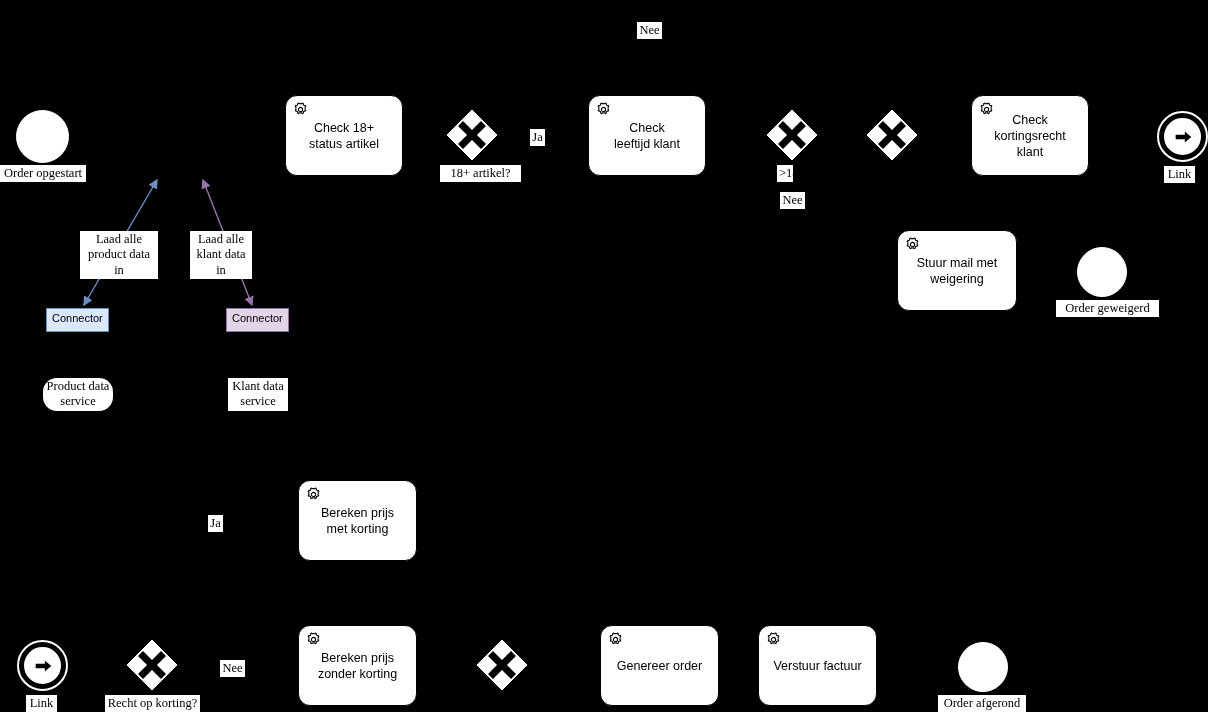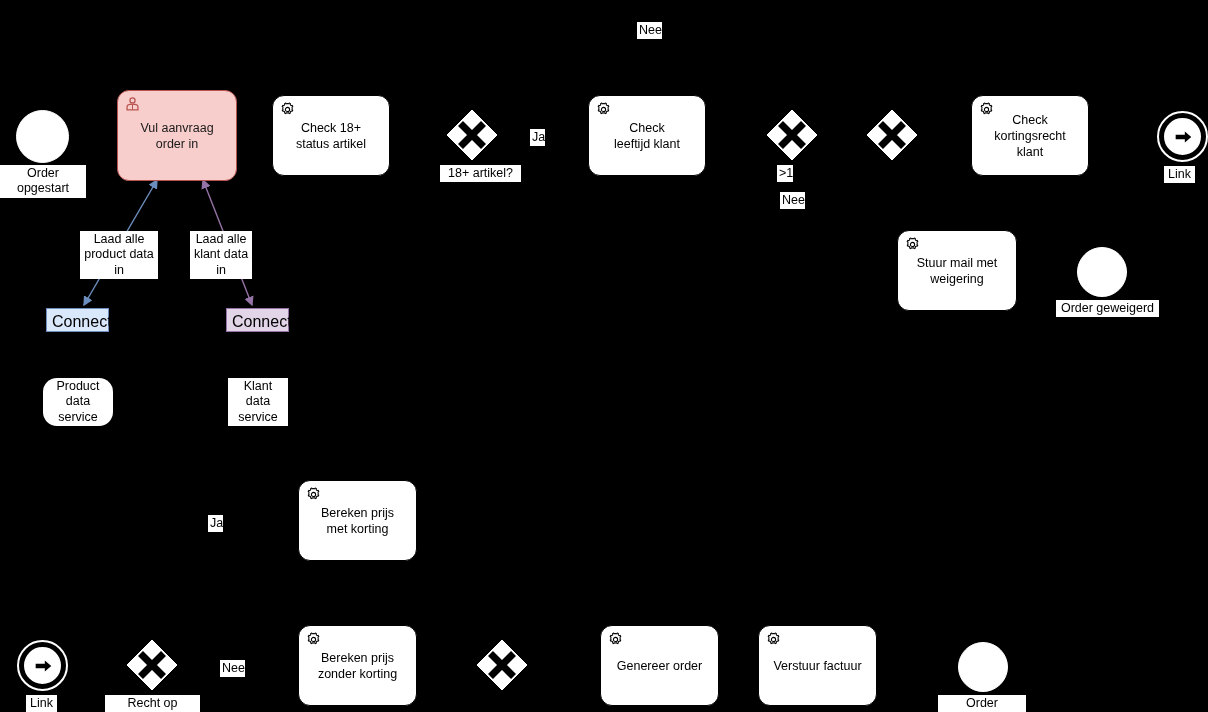--- a/index.html
+++ b/index.html
@@ -96,30 +96,31 @@
   .lbl {
     position: absolute;
     background: #ffffff;
     color: #000000;
     font-size: 12.5px;
     line-height: 1.22;
     padding: 1px 2px;
     white-space: pre-line;
     text-align: center;
     box-sizing: border-box;
+    font-family: Liberation Serif, serif;
   }
 
   
   .connector {
     position: absolute;
-    font-size: 16px;
+    font-size: 11px;
     line-height: 1.2;
     padding: 3px 5px;
     box-sizing: border-box;
-    text-align: right;
+    text-align: left;
     color: #000000;
     white-space: nowrap;
   }
   .connector.blue {
     background: #dae8fc;
     border: 1.3px solid #6c8ebf;
   }
   .connector.purple {
     background: #e1d5e7;
     border: 1.3px solid #9673a6;
@@ -157,33 +158,22 @@
 
     <line x1="84" y1="305" x2="157" y2="180" stroke="#6c8ebf" stroke-width="1.4" marker-end="url(#ah-blue)" marker-start="url(#ah-blue-start)"></line>
 
     <line x1="252" y1="305" x2="203" y2="180" stroke="#9673a6" stroke-width="1.4" marker-end="url(#ah-purple)" marker-start="url(#ah-purple-start)"></line>
   </svg>
 
   <div class="node event start" style="left:16px; top:110px; width:53px; height:53px;">
   </div>
   <div class="lbl" style="left:0px; top:165px; width:86px;">Order opgestart</div>
 
-  <div class="node task user-task" style="left:117px; top:90px; width:120px; height:91px;">
-    <span class="task-marker">
-      <svg viewBox="0 0 20 20" width="17" height="17">
-        <circle cx="10" cy="5.2" r="3.0" fill="none" stroke="#b85450" stroke-width="1.5"></circle>
-        <path d="M3.6 16.4 V12.6 Q3.6 9.6 10 9.6 Q16.4 9.6 16.4 12.6 V16.4 Z" fill="none" stroke="#b85450" stroke-width="1.5"></path>
-        <line x1="10" y1="9.6" x2="10" y2="16.4" stroke="#b85450" stroke-width="1.2"></line>
-      </svg>
-    </span>
-    <span class="task-label">Vul aanvraag
-order in</span>
-  </div>
-
-  <div class="node task" style="left:272px; top:95px; width:118px; height:81px;">
+
+  <div class="node task" style="left:285px; top:95px; width:118px; height:81px;">
     <span class="task-marker">
       <svg viewBox="0 0 20 20" width="17" height="17">
         <path d="M10 3.0 l1.5 0.35 0.6 -1.0 1.35 0.8 -0.25 1.15 1.1 1.1 1.15 -0.25 0.8 1.35 -1.0 0.6 0.35 1.5 -0.35 1.5 1.0 0.6 -0.8 1.35 -1.15 -0.25 -1.1 1.1 0.25 1.15 -1.35 0.8 -0.6 -1.0 -1.5 0.35 -1.5 -0.35 -0.6 1.0 -1.35 -0.8 0.25 -1.15 -1.1 -1.1 -1.15 0.25 -0.8 -1.35 1.0 -0.6 -0.35 -1.5 0.35 -1.5 -1.0 -0.6 0.8 -1.35 1.15 0.25 1.1 -1.1 -0.25 -1.15 1.35 -0.8 0.6 1.0 Z" fill="#ffffff" stroke="#000000" stroke-width="1.2" stroke-linejoin="round"></path>
         <circle cx="10" cy="10" r="2.5" fill="#ffffff" stroke="#000000" stroke-width="1.2"></circle>
       </svg>
     </span>
     <span class="task-label">Check 18+
 status artikel</span>
   </div>
 

